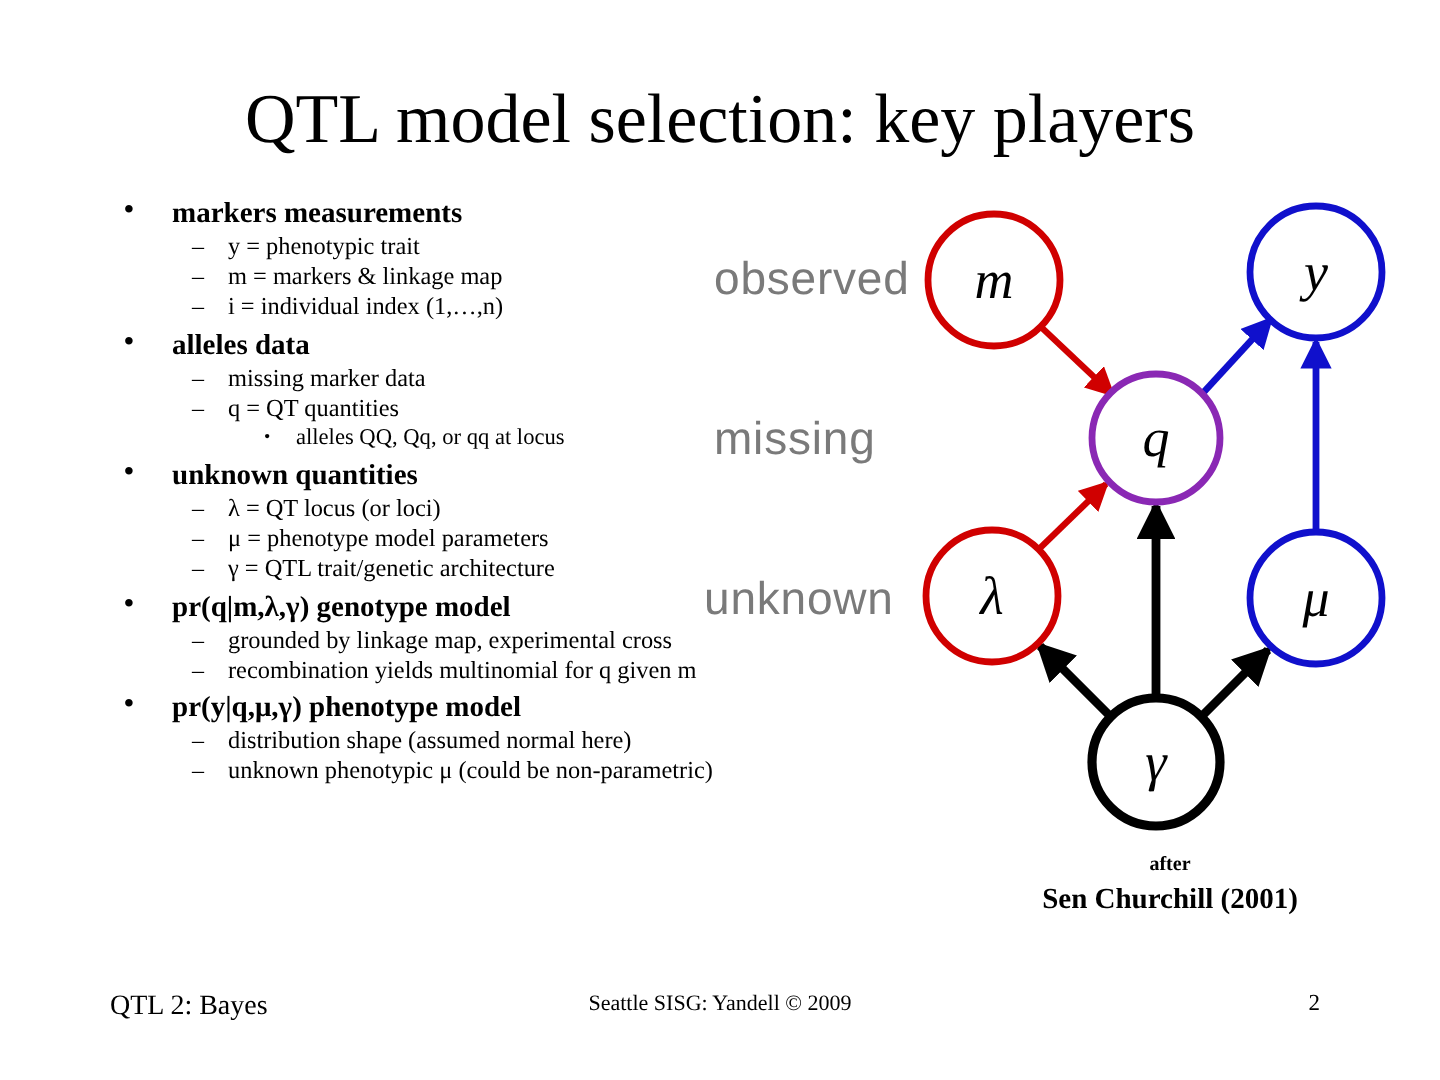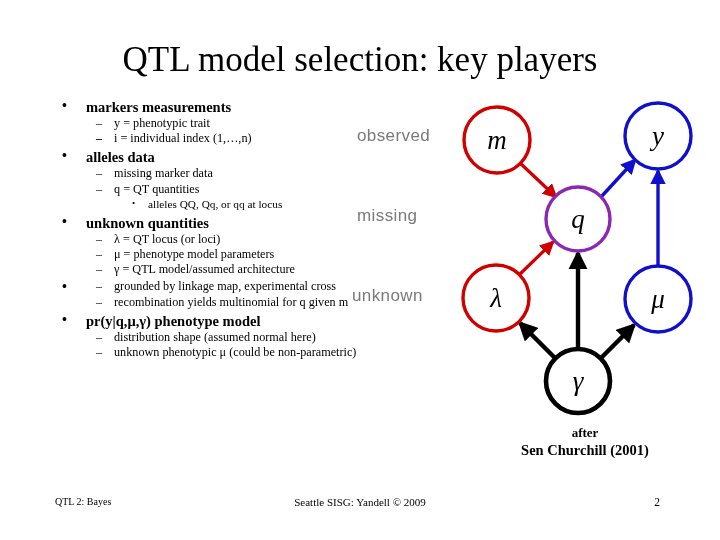--- a/index.html
+++ b/index.html
@@ -59,21 +59,21 @@
     padding-left:96px;
   }
   .lvl3 .bull3{
     position:absolute;left:80px;top:-1px;font-size:9px;
   }
 
   
   .cat{
     position:absolute;
     font-family:"Liberation Sans", sans-serif;
-    font-size:17px;
+    font-size:23px;
     color:#7a7a7a;
     letter-spacing:0.4px;
     white-space:nowrap;
   }
   #cat-observed{left:357px;top:126px;}
   #cat-missing{left:357px;top:206px;}
   #cat-unknown{left:352px;top:286px;}
 
   
   .graph{position:absolute;left:440px;top:90px;width:280px;height:400px;}
@@ -92,26 +92,26 @@
   }
 
   
   .caption{
     position:absolute;left:470px;top:424px;width:230px;
     text-align:center;
     font-family:"Liberation Serif", serif;
     font-weight:bold;
     color:#000;
   }
-  .caption .l1{font-size:13px;line-height:17px;}
+  .caption .l1{font-size:10px;line-height:17px;}
   .caption .l2{font-size:14.5px;line-height:19px;}
 
   
   .footer{position:absolute;left:0;top:496px;width:720px;height:20px;}
-  .f-left{position:absolute;left:55px;top:0;font-size:10px;font-family:"Liberation Serif", serif;color:#000;}
+  .f-left{position:absolute;left:55px;top:0;font-size:14px;font-family:"Liberation Serif", serif;color:#000;}
   .f-mid{position:absolute;left:0;top:0;width:720px;text-align:center;font-size:11px;font-family:"Liberation Serif", serif;color:#000;}
   .f-right{position:absolute;right:60px;top:0;font-size:11.5px;font-family:"Liberation Serif", serif;color:#000;}
 </style>
 </head>
 <body>
 
 <div class="slide">
 
   <div class="title">QTL model selection: key players</div>
 
@@ -120,20 +120,21 @@
     <div class="lvl1">
       <span class="bull">•</span>
       <span>markers measurements</span>
     </div>
     <div class="lvl2">
       <span class="dash">–</span>
       <span>y = phenotypic trait</span>
     </div>
     <div class="lvl2">
       <span class="dash">–</span>
+      <span>m = markers &amp; linkage map</span>
     </div>
     <div class="lvl2">
       <span class="dash">–</span>
       <span>i = individual index (1,…,n)</span>
     </div>
 
     <div class="lvl1">
       <span class="bull">•</span>
       <span>alleles data</span>
     </div>
@@ -157,25 +158,26 @@
     <div class="lvl2">
       <span class="dash">–</span>
       <span>λ = QT locus (or loci)</span>
     </div>
     <div class="lvl2">
       <span class="dash">–</span>
       <span>μ = phenotype model parameters</span>
     </div>
     <div class="lvl2">
       <span class="dash">–</span>
-      <span>γ = QTL model/assumed architecture</span>
-    </div>
-
-    <div class="lvl1">
-      <span class="bull">•</span>
+      <span>γ = QTL trait/genetic architecture</span>
+    </div>
+
+    <div class="lvl1">
+      <span class="bull">•</span>
+      <span>pr(q|m,λ,γ) genotype model</span>
     </div>
     <div class="lvl2">
       <span class="dash">–</span>
       <span>grounded by linkage map, experimental cross</span>
     </div>
     <div class="lvl2">
       <span class="dash">–</span>
       <span>recombination yields multinomial for q given m</span>
     </div>
 

